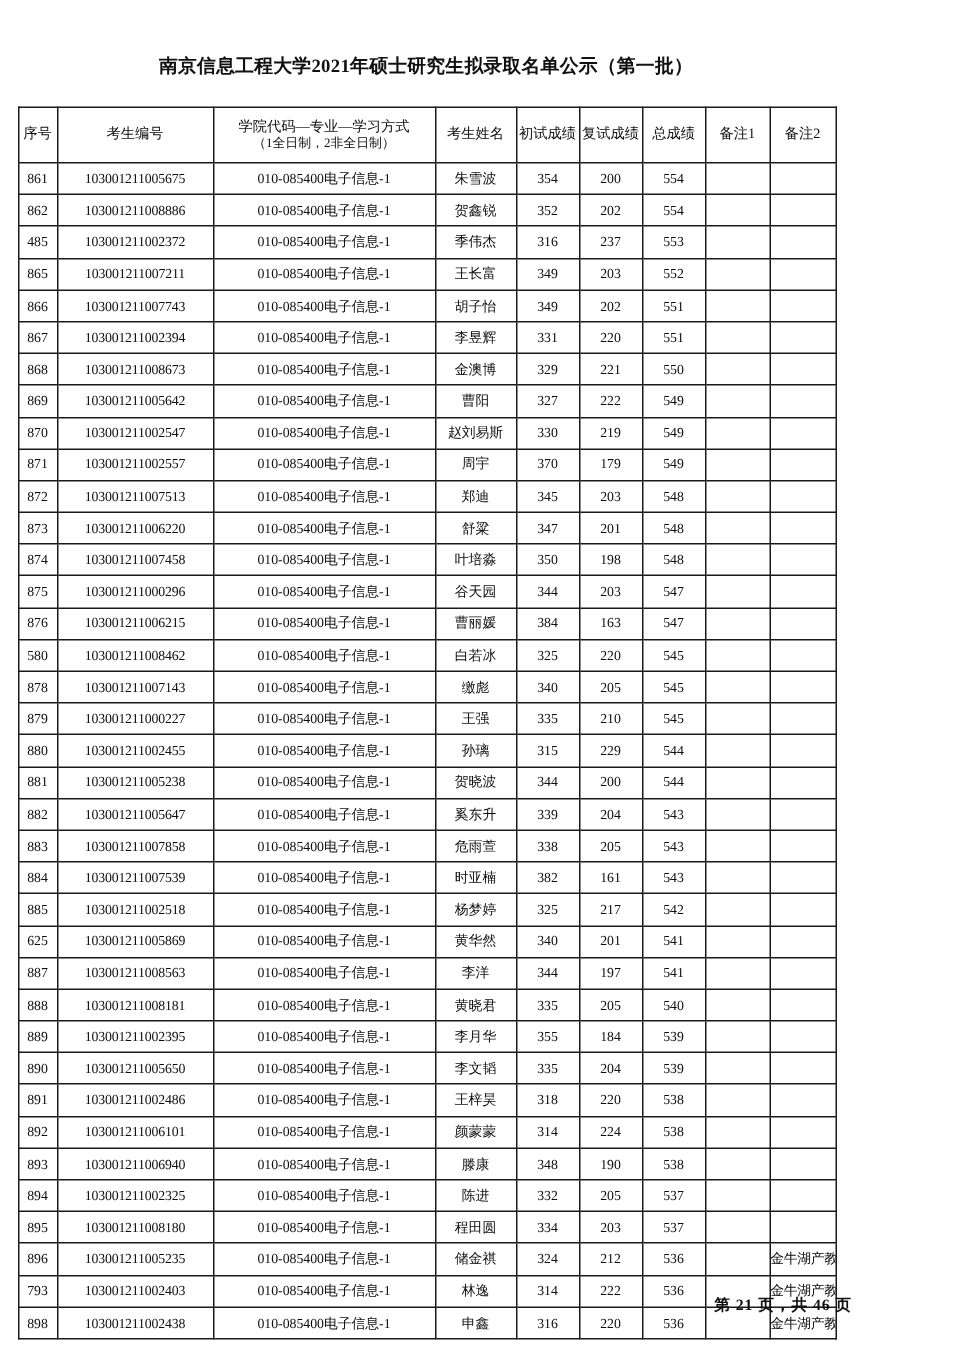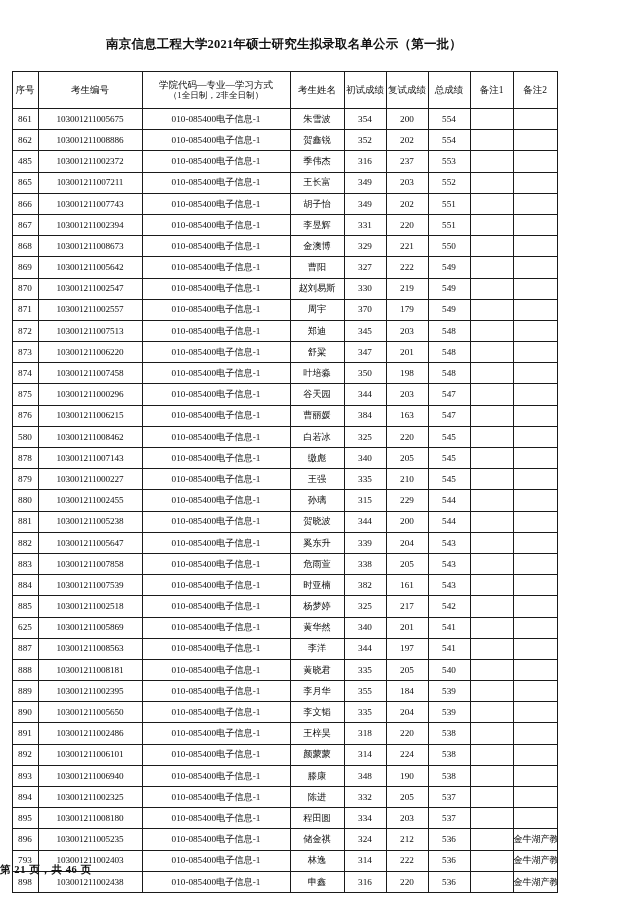--- a/index.html
+++ b/index.html
@@ -82,21 +82,21 @@
   td.major-cell { font-size: 9.2px; }
   td.name-cell  { font-size: 9.4px; margin-left: 16px; }
   td.score-cell { font-size: 9.4px; }
   td.note-cell  { font-size: 7.2px; letter-spacing: -0.2px; }
 
   .footer {
     position: absolute;
     left: 0;
     right: 0;
     bottom: 28px;
-    text-align: left;
+    text-align: right;
     font-size: 10.5px;
     font-weight: bold;
     color: #111;
     letter-spacing: 0.6px;
   }
 </style>
 </head>
 <body>
 
 <div class="page">

